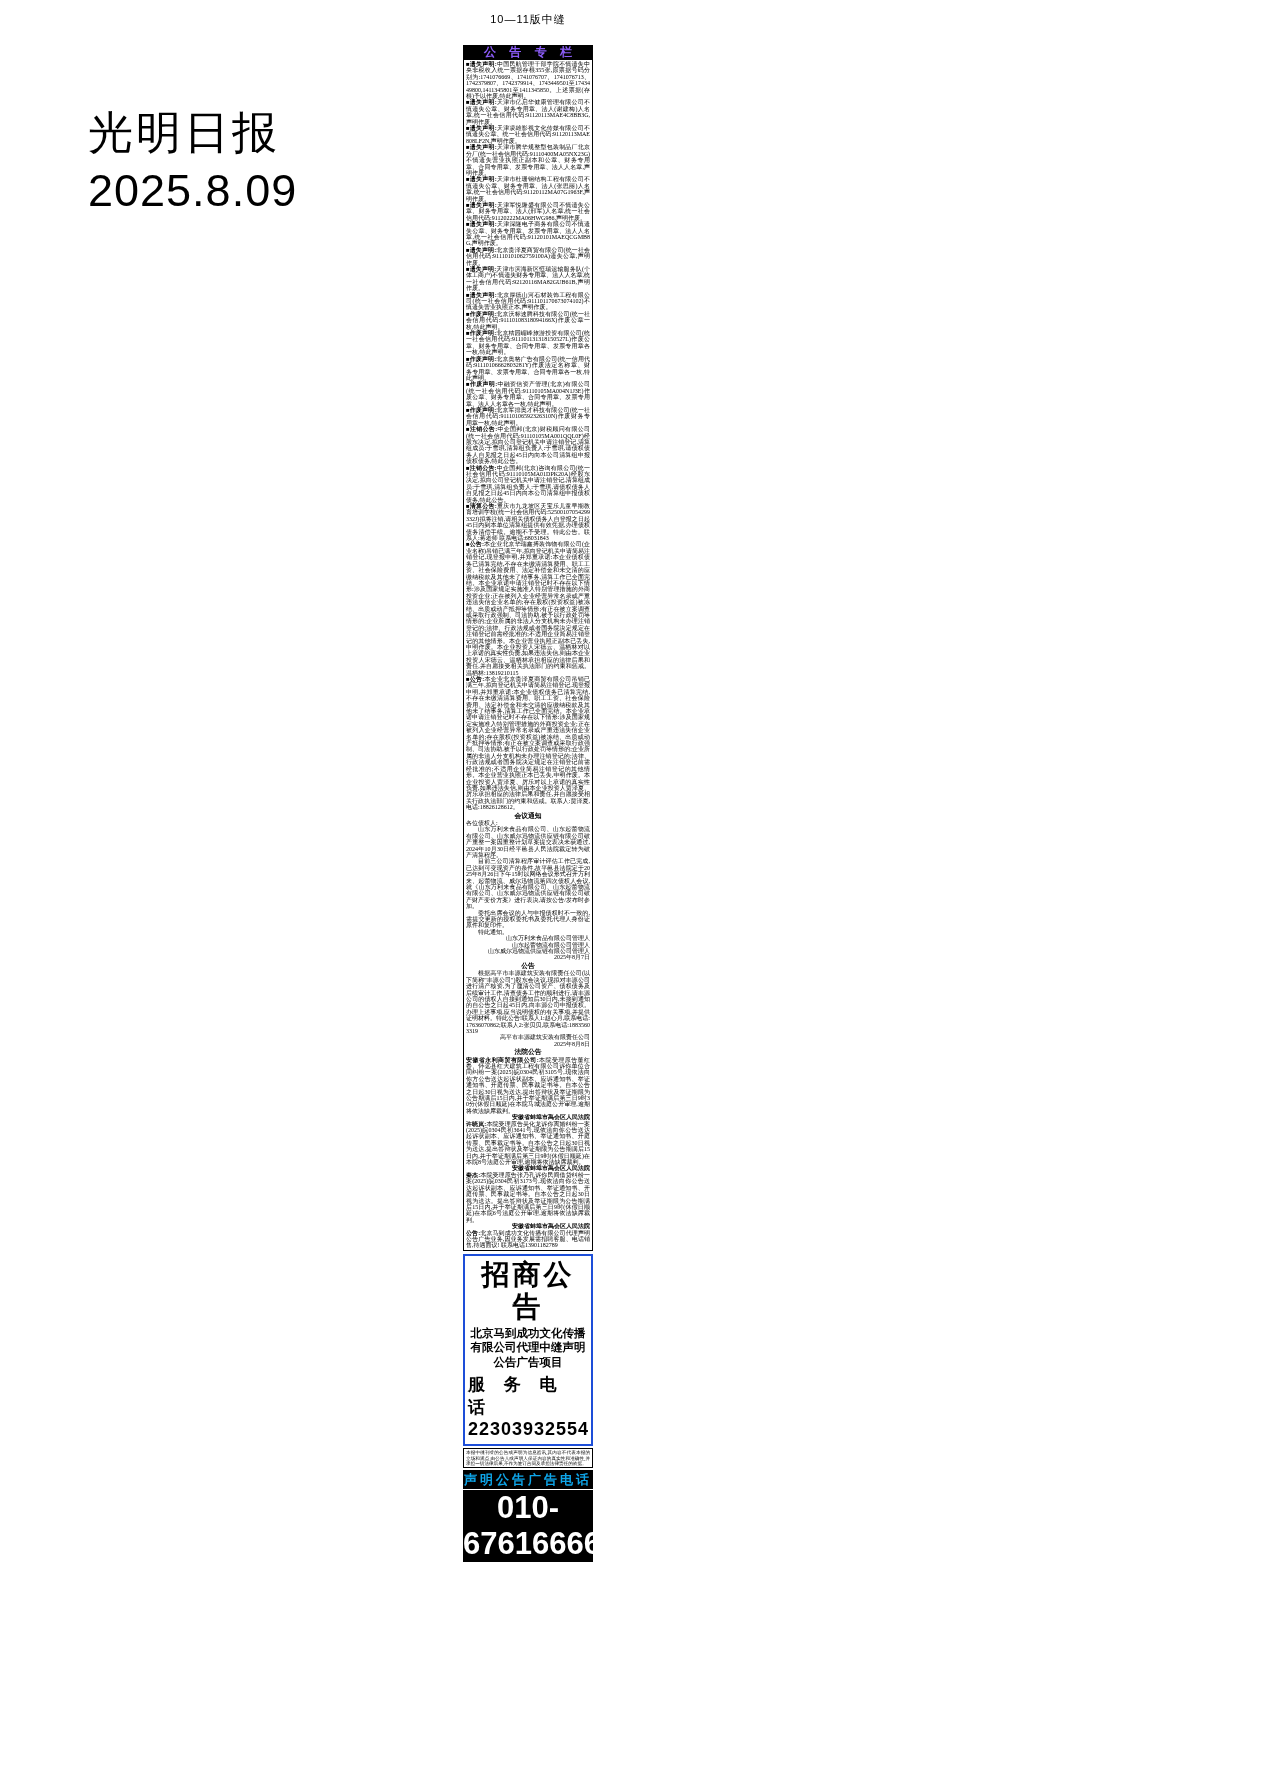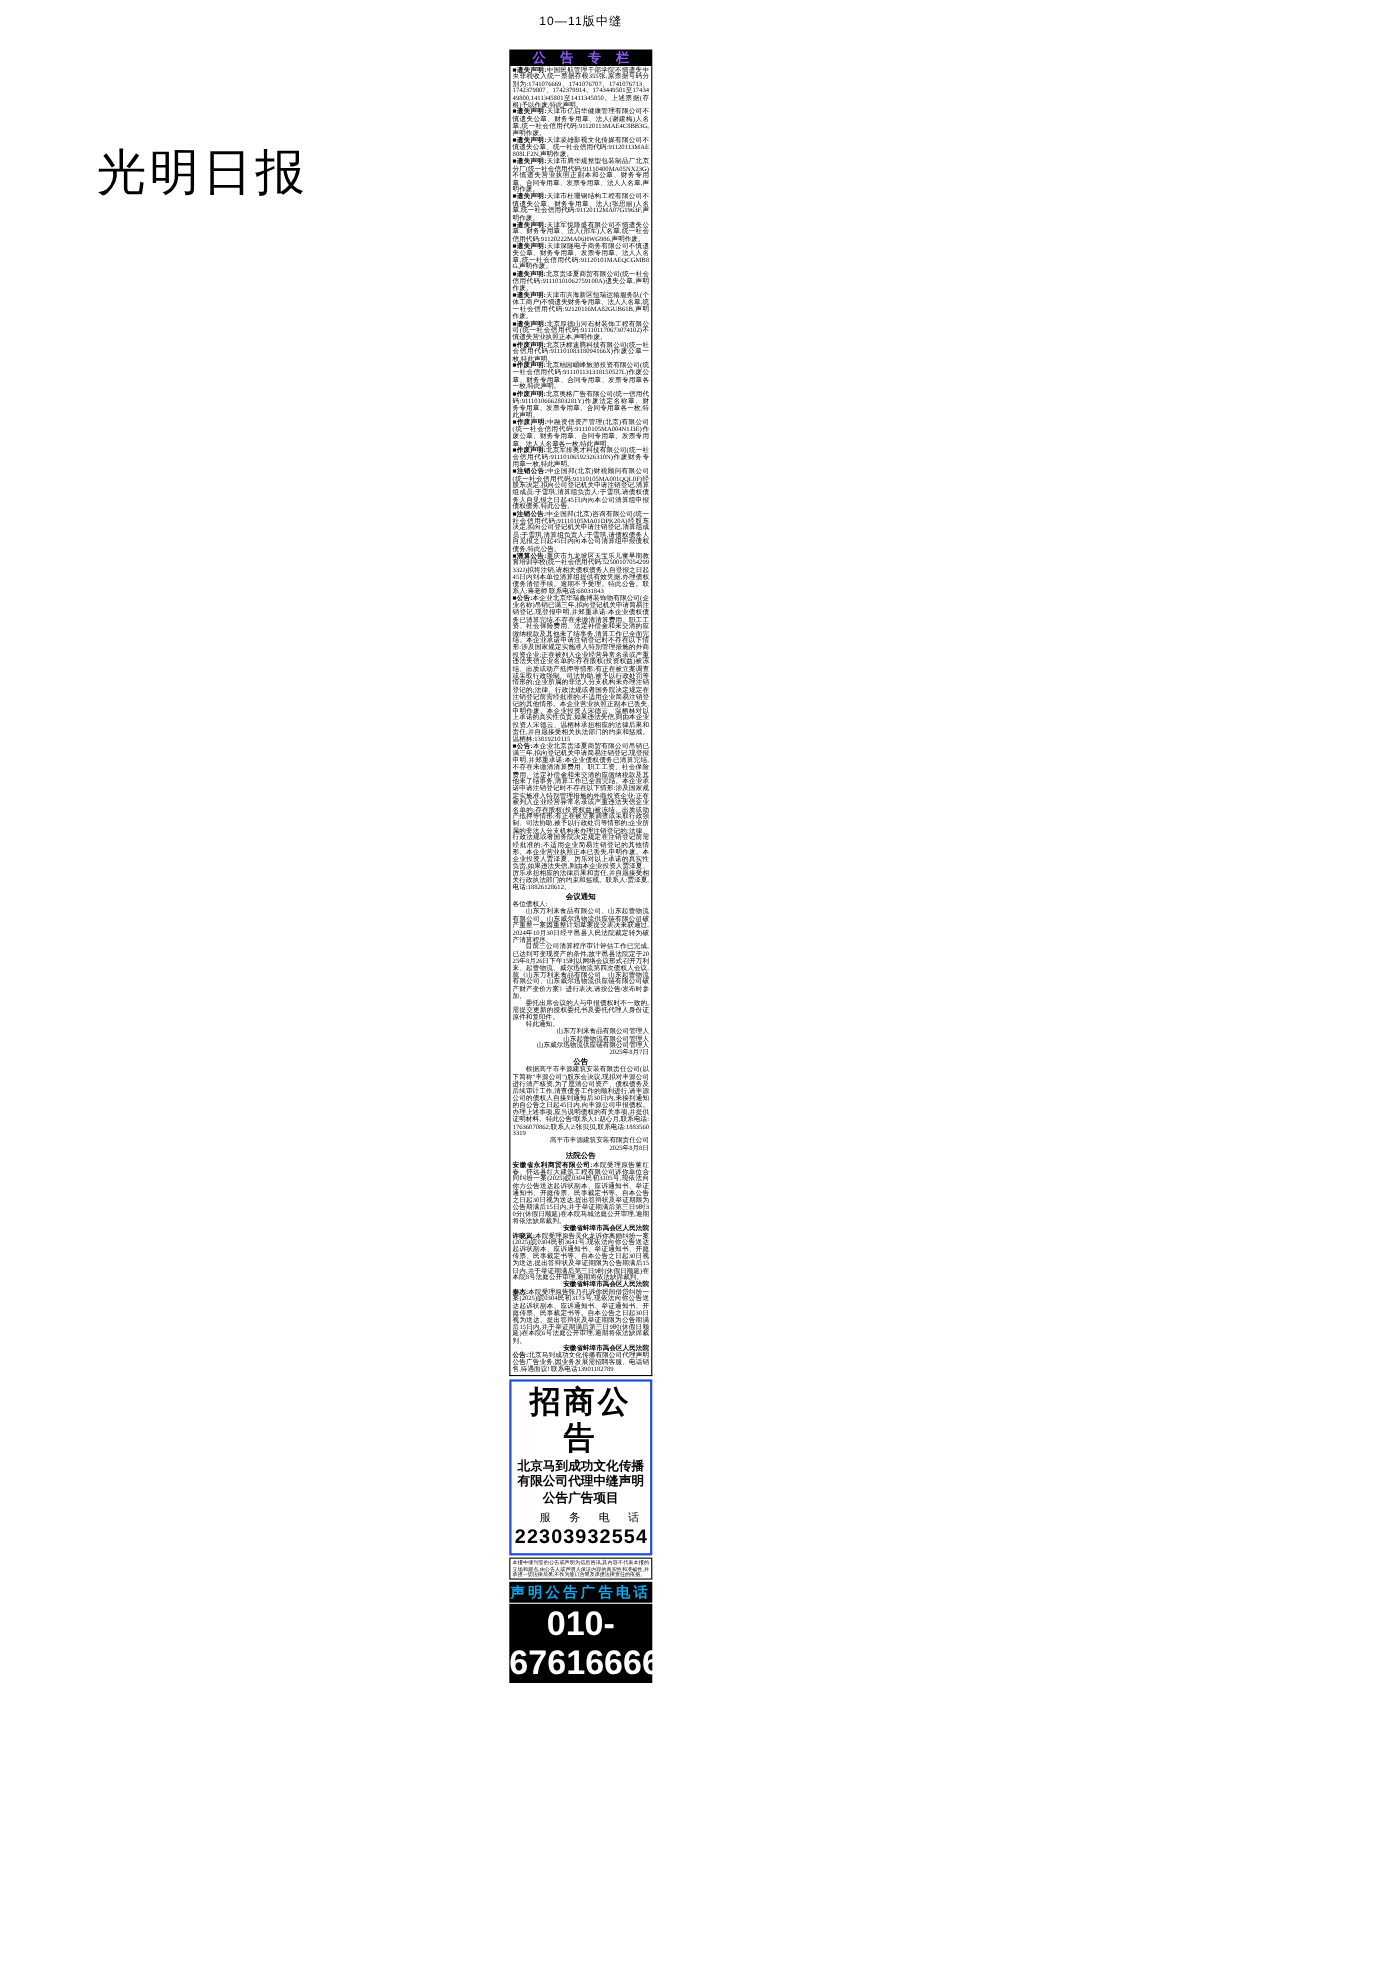--- a/index.html
+++ b/index.html
@@ -1,21 +1,21 @@
 <!DOCTYPE html>
 <html><head>
 <meta charset="utf-8">
 <style>
   html,body{margin:0;padding:0;}
   body{background:#fff;}
   .page{position:relative;width:1262px;height:1792px;background:#fff;overflow:hidden;
         font-family:"Liberation Serif",serif;color:#000;}
   .top-label{position:absolute;left:433px;top:12px;width:190px;text-align:center;
         font-size:11px;letter-spacing:1px;font-family:"Liberation Sans",sans-serif;}
-  .masthead{position:absolute;left:88px;top:128px;font-family:"Liberation Sans",sans-serif;
+  .masthead{position:absolute;left:88px;top:104px;font-family:"Liberation Sans",sans-serif;
         font-size:45px;line-height:58px;letter-spacing:3px;}
   .masthead .date{letter-spacing:1px;}
   .column{position:absolute;left:463px;top:45px;width:130px;}
   .col-header{background:#000;color:#8b5cf6;font-weight:bold;text-align:center;
         font-family:"Liberation Sans",sans-serif;font-size:12px;line-height:15px;
         letter-spacing:5px;padding-left:5px;}
   .col-body{border:1px solid #000;border-top:none;padding:1px 2px;
         font-size:6px;line-height:6.4px;text-align:justify;}
   .col-body p{margin:0;word-break:break-all;}
   .lead{font-family:"Liberation Sans",sans-serif;}
@@ -25,41 +25,42 @@
   .right{text-align:right;}
   .boldline{font-weight:bold;font-family:"Liberation Sans",sans-serif;}
   .promo{border:2px solid #1d4ed8;margin-top:3px;padding:2px 3px 4px;
         font-family:"Liberation Sans",sans-serif;}
   .promo-title{font-size:28px;font-weight:bold;text-align:center;letter-spacing:3px;
         line-height:32px;margin:1px 0 3px;}
   .promo-subtitle{font-size:11.5px;font-weight:bold;text-align:center;line-height:14.5px;
         margin:0 0 2px;}
   .promo-body p{font-size:11.5px;font-weight:bold;line-height:15px;text-indent:23px;
         text-align:justify;margin:0;word-break:break-all;}
-  .service-label{text-align:right;font-weight:normal;font-size:10px;letter-spacing:7px;
+  .service-label{text-align:left;font-weight:bold;font-size:17px;letter-spacing:7px;
         margin-top:4px;}
   .service-phone{text-align:center;font-weight:bold;font-size:18px;letter-spacing:1px;}
   .disclaimer{border:1px solid #000;font-size:4.6px;line-height:5.4px;padding:1px 2px;
         margin-top:2px;text-align:justify;word-break:break-all;}
   .footer-label{background:#000;color:#0ea5e9;text-align:center;font-weight:bold;
         font-size:13px;line-height:19px;letter-spacing:3px;margin-top:2px;
         font-family:"Liberation Sans",sans-serif;}
   .footer-phone{background:#000;color:#fff;text-align:center;font-weight:bold;
         font-size:31px;line-height:36px;margin-top:1px;
         font-family:"Liberation Sans",sans-serif;}
 </style>
 </head>
 <body>
 
 <div class="page">
 
   <div class="top-label">10—11版中缝</div>
 
   <div class="masthead">
     <div>光明日报</div>
+    <div class="date">2025.8.09</div>
   </div>
 
   <div class="column">
     <div class="col-header">公 告 专 栏</div>
 
     <div class="col-body">
         <p class="para"><b class="lead">■遗失声明:</b>中国民航管理干部学院不慎遗失中央非税收入统一票据存根355张,原票据号码分别为:1741076669、1741076707、1741076713、1742379807、1742379914、1743449501至1743449800,1411345801至1411345850。上述票据(存根)予以作废,特此声明。</p>
         <p class="para"><b class="lead">■遗失声明:</b>天津市亿启华健康管理有限公司不慎遗失公章、财务专用章、法人(谢建梅)人名章,统一社会信用代码:91120113MAE4C8BB3G,声明作废。</p>
         <p class="para"><b class="lead">■遗失声明:</b>天津凌雄影视文化传媒有限公司不慎遗失公章、统一社会信用代码:91120113MAE808LF2N,声明作废。</p>
         <p class="para"><b class="lead">■遗失声明:</b>天津市腾华规整型包装制品厂北京分厂(统一社会信用代码:91110400MA05NX23G)不慎遗失营业执照正副本和公章、财务专用章、合同专用章、发票专用章、法人人名章,声明作废。</p>

